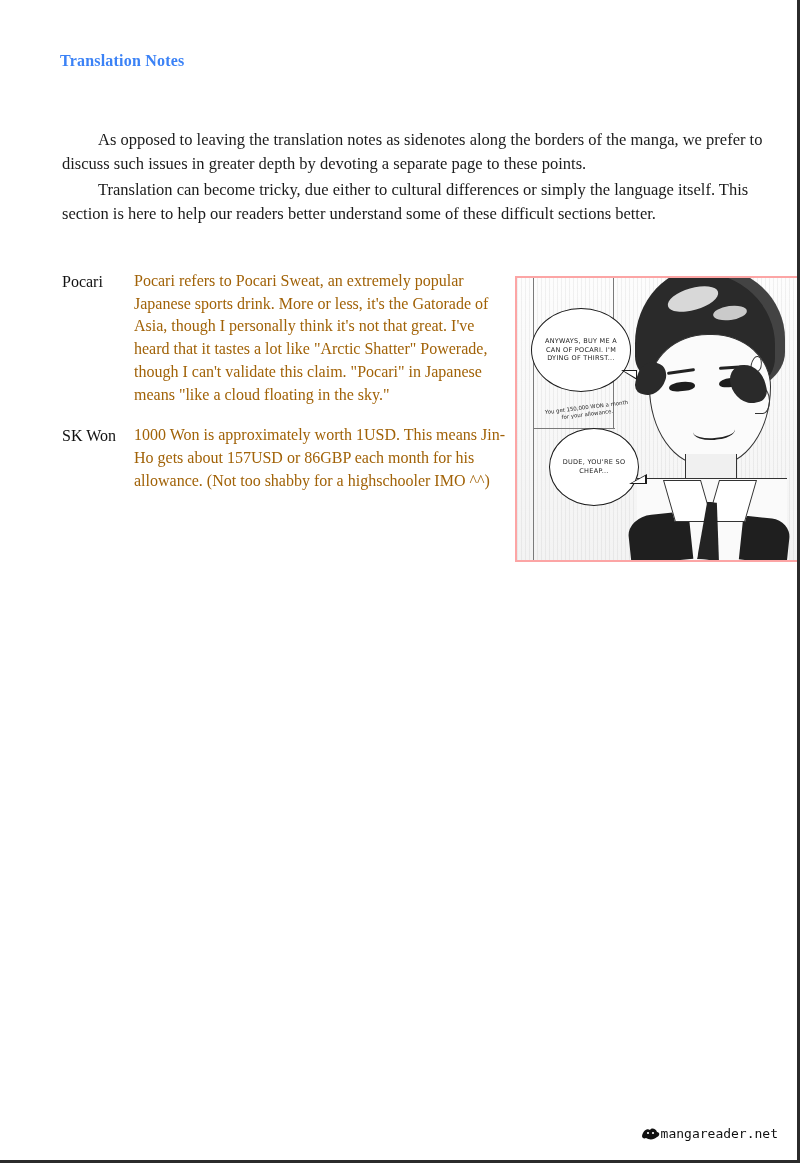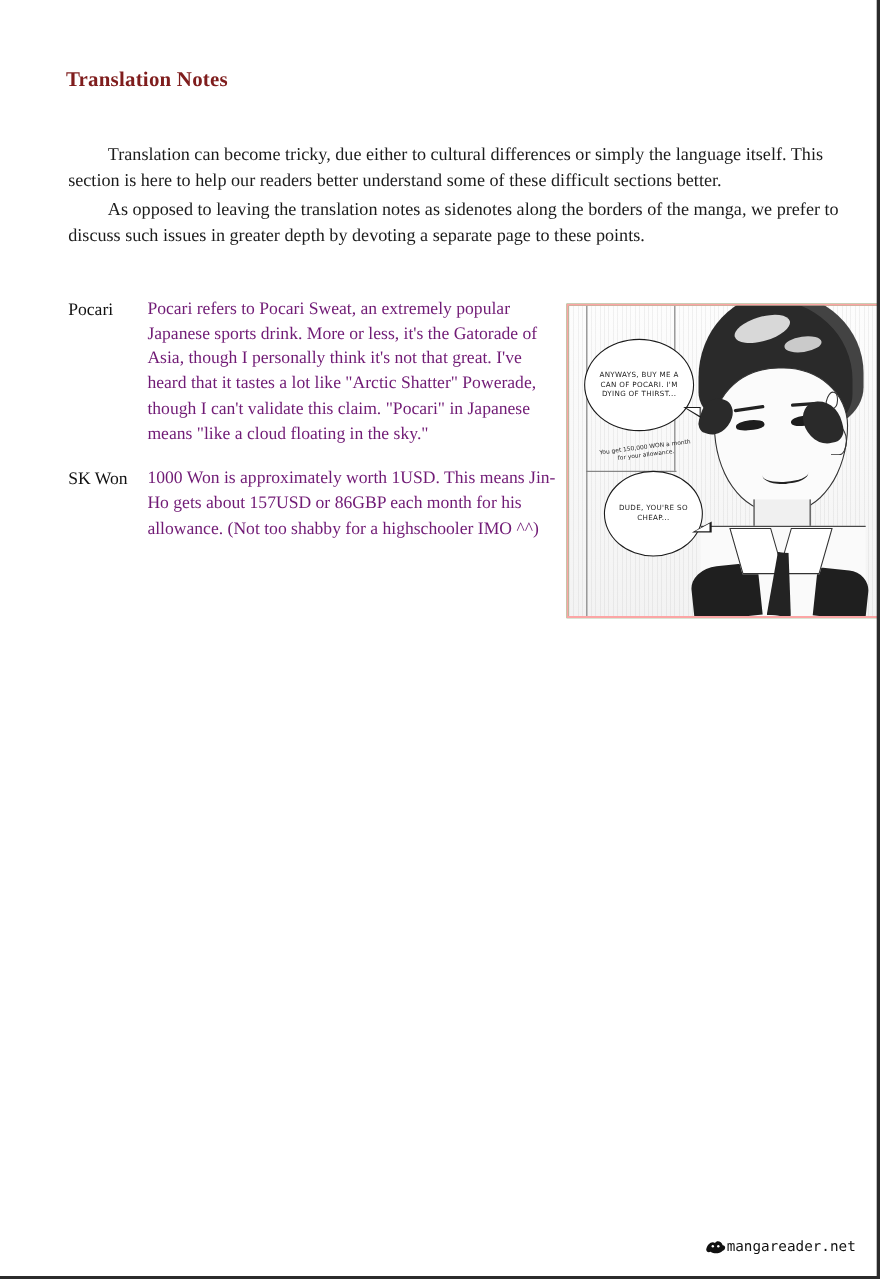--- a/index.html
+++ b/index.html
@@ -24,26 +24,26 @@
     position: absolute;
     inset: 0;
     border-right: 3px solid #2b2b2b;
     border-bottom: 3px solid #2b2b2b;
     pointer-events: none;
   }
 
   .page-title {
     position: absolute;
     left: 60px;
-    top: 62px;
+    top: 52px;
     font-family: "Liberation Serif", serif;
     font-weight: bold;
-    font-size: 19px;
+    font-size: 16px;
     letter-spacing: .2px;
-    color: #7f1d1d;
+    color: #3b82f6;
   }
 
   .intro {
     position: absolute;
     left: 62px;
     top: 128px;
     width: 710px;
     font-size: 16.5px;
     line-height: 1.45;
     color: #1b1b1b;
@@ -70,21 +70,21 @@
     font-weight: normal;
     font-size: 16px;
     line-height: 1.42;
     padding-top: 1px;
     color: #111;
   }
   .note-body {
     flex: 1 1 auto;
     font-size: 16px;
     line-height: 1.42;
-    color: #701a75;
+    color: #a16207;
   }
 
   
   .panel {
     position: absolute;
     left: 515px;
     top: 276px;
     width: 259px;
     height: 282px;
     border: 2px solid #fca5a5;
@@ -286,22 +286,22 @@
   .wm-logo svg { display: block; }
 </style>
 </head>
 <body>
 
 <div class="page">
 
   <div class="page-title">Translation Notes</div>
 
   <div class="intro">
+    <p><span class="indent"></span><span>As opposed to leaving the translation notes as sidenotes along the borders of the manga, we prefer to discuss such issues in greater depth by devoting a separate page to these points.</span></p>
     <p><span class="indent"></span><span>Translation can become tricky, due either to cultural differences or simply the language itself. This section is here to help our readers better understand some of these difficult sections better.</span></p>
-    <p><span class="indent"></span><span>As opposed to leaving the translation notes as sidenotes along the borders of the manga, we prefer to discuss such issues in greater depth by devoting a separate page to these points.</span></p>
   </div>
 
   <div class="notes">
 
     <div class="note">
       <div class="note-term">Pocari</div>
       <div class="note-body">Pocari refers to Pocari Sweat, an extremely popular Japanese sports drink. More or less, it's the Gatorade of Asia, though I personally think it's not that great. I've heard that it tastes a lot like "Arctic Shatter" Powerade, though I can't validate this claim. "Pocari" in Japanese means "like a cloud floating in the sky."</div>
     </div>
 
     <div class="note">

